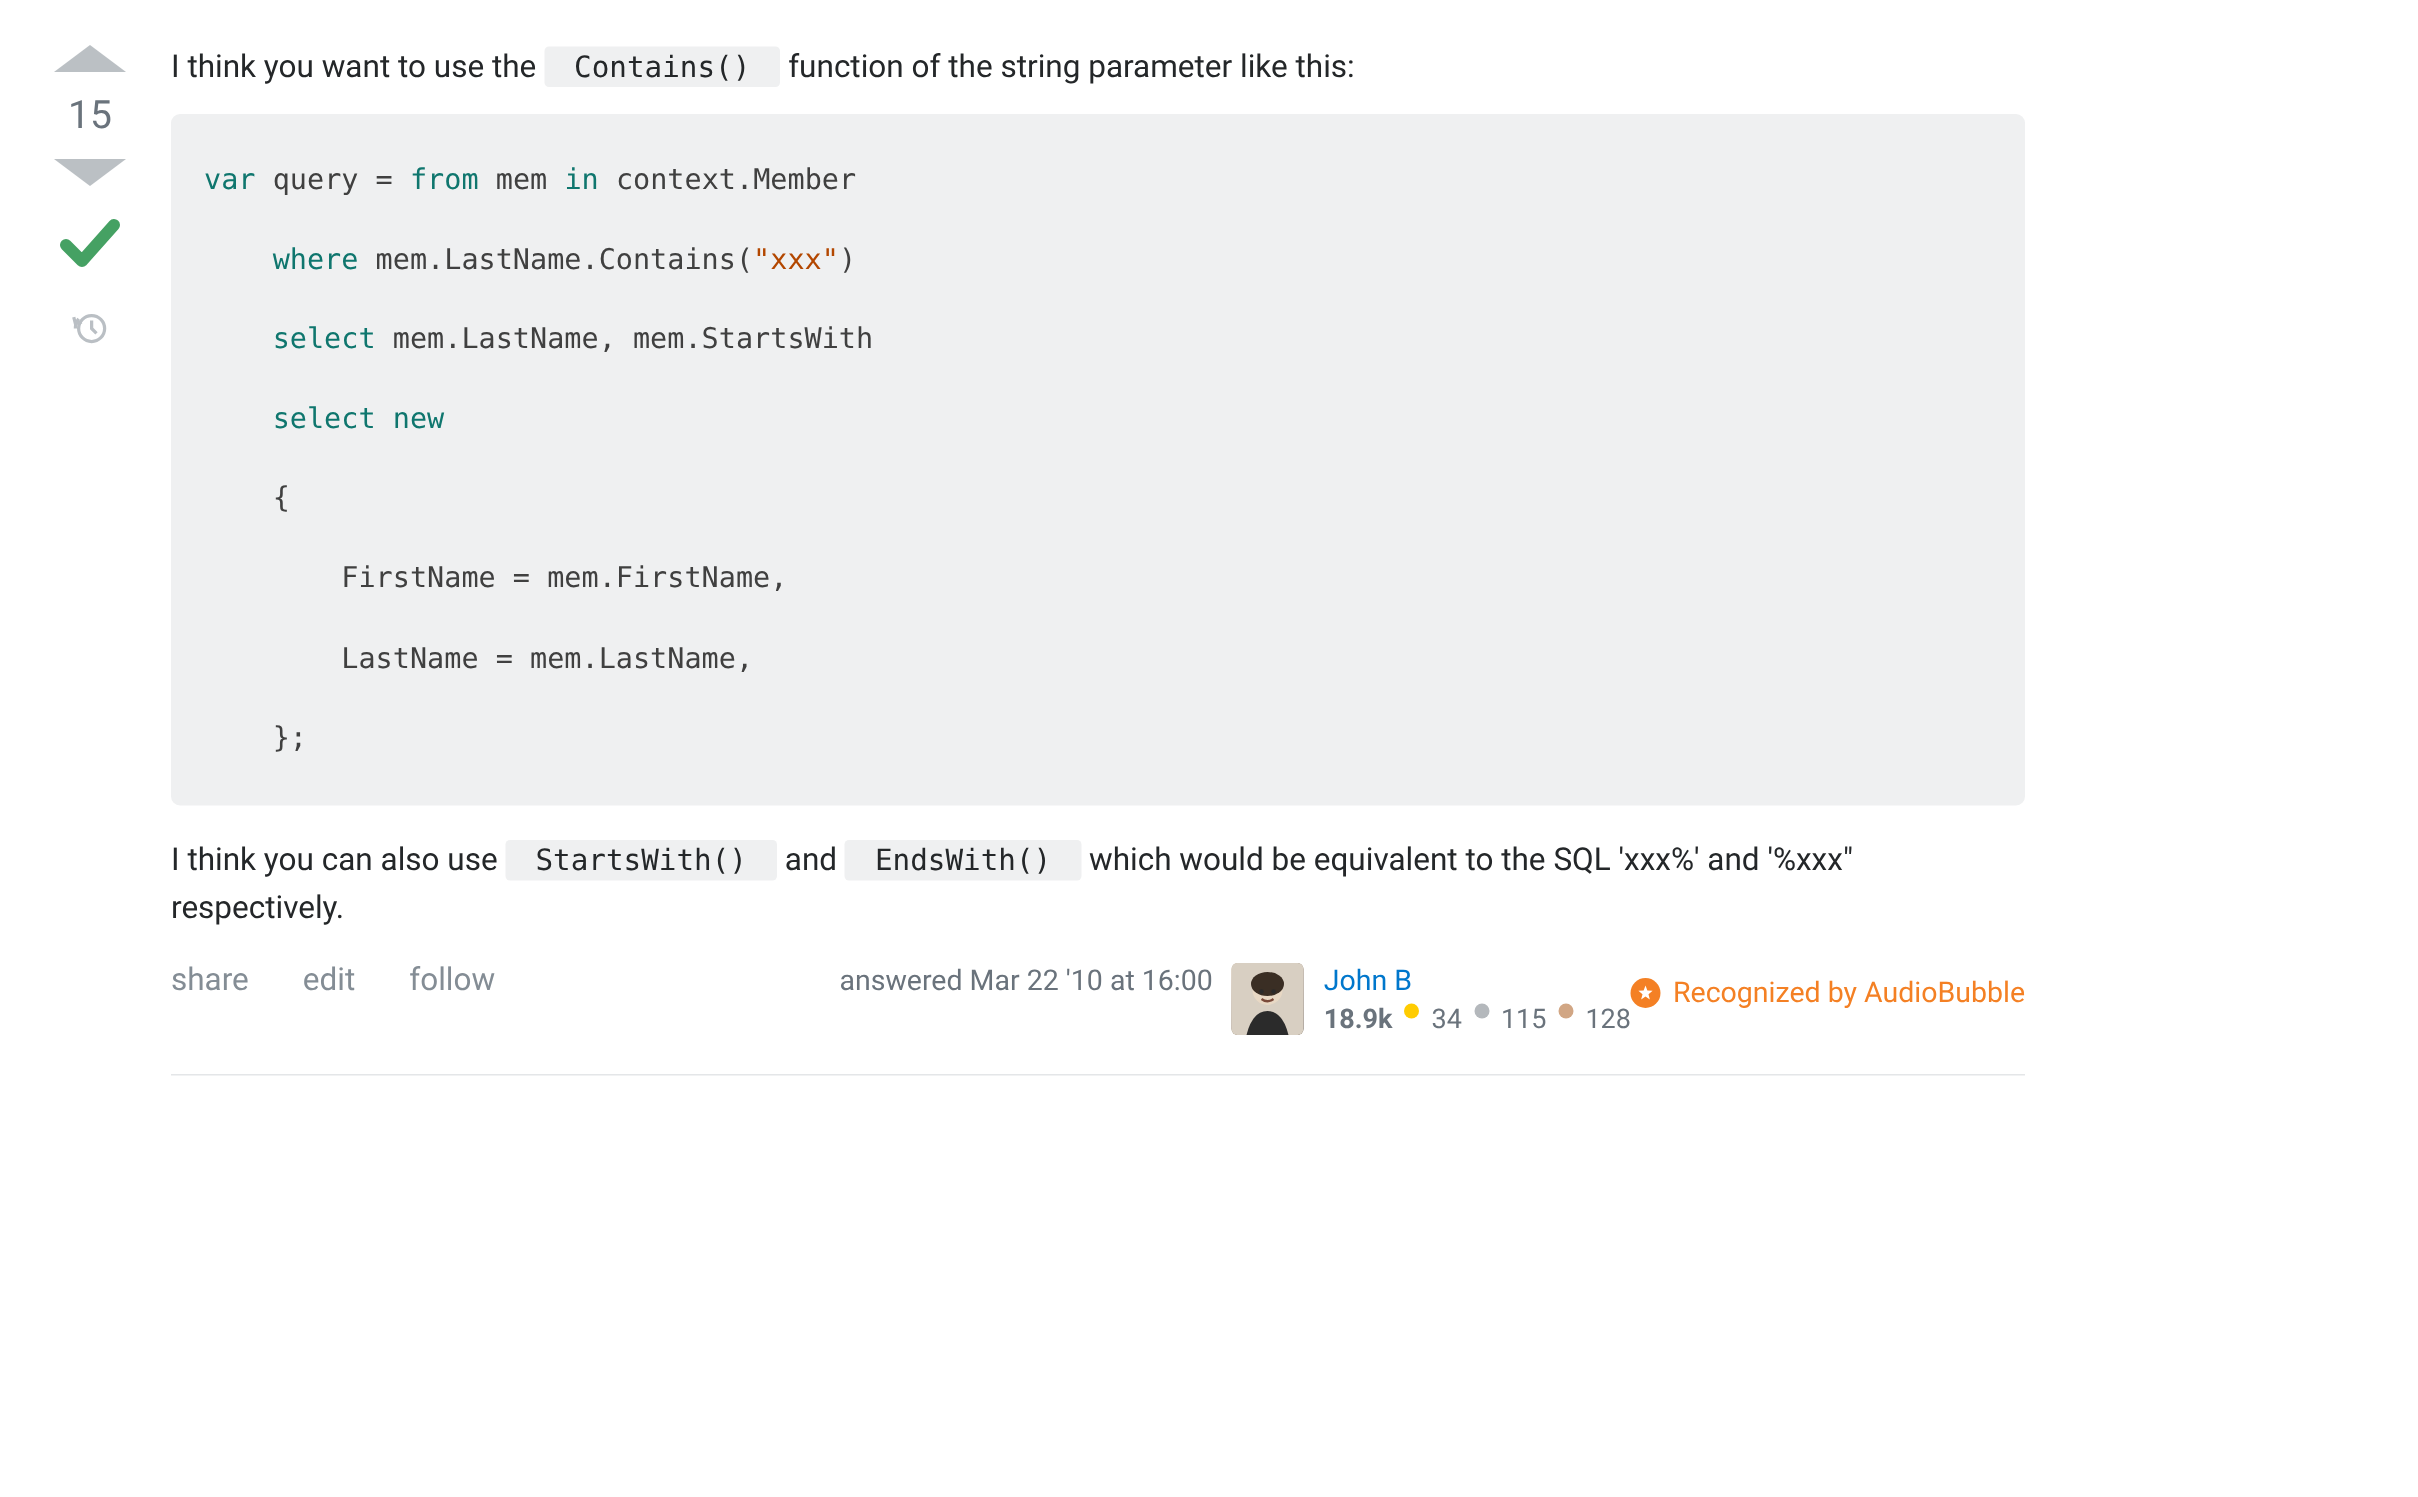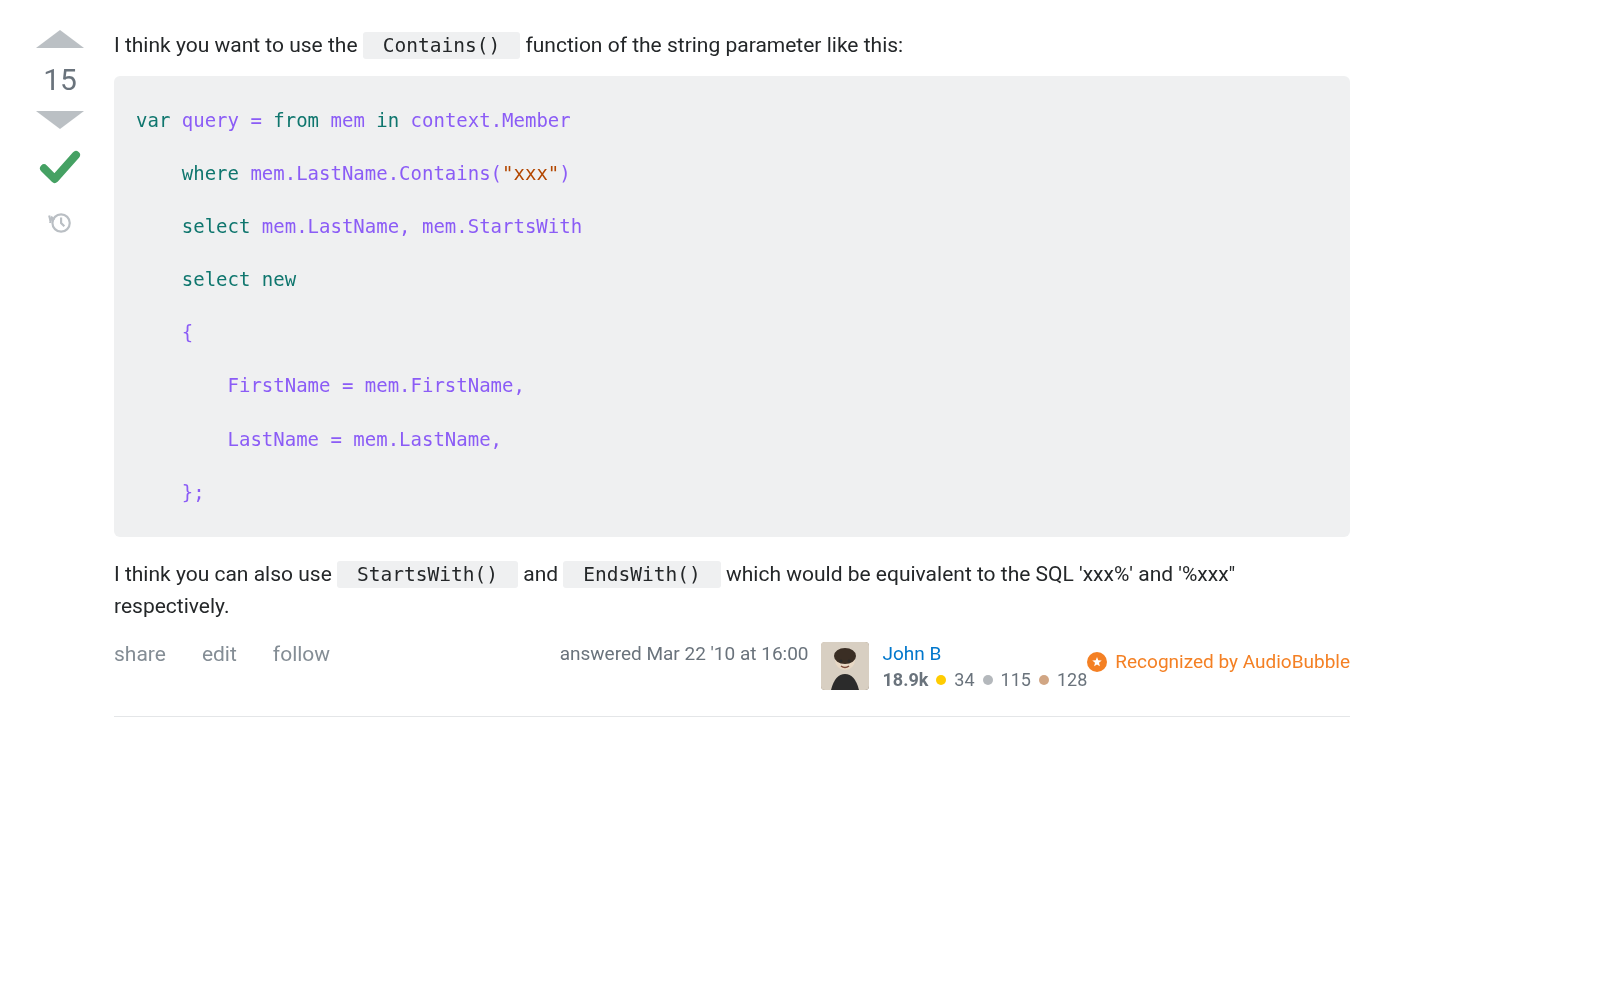--- a/index.html
+++ b/index.html
@@ -26,21 +26,21 @@
   }
   .vote-arrow {
     width: 0; height: 0;
     border-left: 24px solid transparent;
     border-right: 24px solid transparent;
     cursor: pointer;
   }
   .vote-up { border-bottom: 18px solid #bbc0c4; }
   .vote-down { border-top: 18px solid #bbc0c4; }
   .vote-score {
-    font-size: 30px;
+    font-size: 26px;
     color: #6a737c;
   }
   .accepted-check svg { width: 48px; height: 48px; }
   .timeline-icon svg { width: 26px; height: 26px; stroke:#babfc4; fill:none; stroke-width:2;}
   .content-col { flex: 1; }
   .prose-line { line-height: 1.5; margin-bottom: 14px; }
   .inline-code {
     font-family: ui-monospace, SFMono-Regular, Menlo, Consolas, monospace;
     background: #eff0f1;
     padding: 2px 20px;
@@ -54,21 +54,21 @@
     border-radius: 6px;
     margin: 10px 0 22px 0;
     font-family: ui-monospace, SFMono-Regular, Menlo, Consolas, monospace;
     font-size: 19px;
     line-height: 2.8;
     overflow-x: auto;
     white-space: pre;
   }
   .kw { color:#0f766e; }
   .str { color:#b34700; }
-  .txt { color:#8b5cf6; }
+  .txt { color:#404040; }
   .action-row {
     display: flex;
     justify-content: space-between;
     align-items: flex-start;
     margin-top: 20px;
     flex-wrap: wrap;
     gap: 20px;
   }
   .action-links {
     display:flex;
@@ -89,21 +89,21 @@
   .usercard .userrow { display:flex; gap:14px; align-items:flex-start;padding-left:12px;}
   .avatar {
     width:48px; height:48px; border-radius:4px;
     background: linear-gradient(135deg,#c9b49a 0%, #5b4a3a 100%);
     display:flex; align-items:center; justify-content:center;
     overflow:hidden;
   }
   .avatar svg { width:48px; height:48px; }
   .userinfo { display:flex; flex-direction:column; gap:4px;}
   .username { color:#0077cc; cursor:pointer;}
-  .repline { display:flex; align-items:center; gap:8px; color:#6a737c; font-size:18px;}
+  .repline { display:flex; align-items:flex-start; gap:8px; color:#6a737c; font-size:18px;}
   .rep { font-weight:700; color:#6a737c; }
   .badge-dot { width:10px; height:10px; border-radius:50%; display:inline-block;}
   .gold { background:#ffcc01; }
   .silver { background:#b4b8bc; }
   .bronze { background:#d1a684; }
   .recognized {
     display:flex; align-items:center; gap:8px;
     color:#f48024; font-size:19px; margin-top:8px;
   }
   .recognized-badge {

